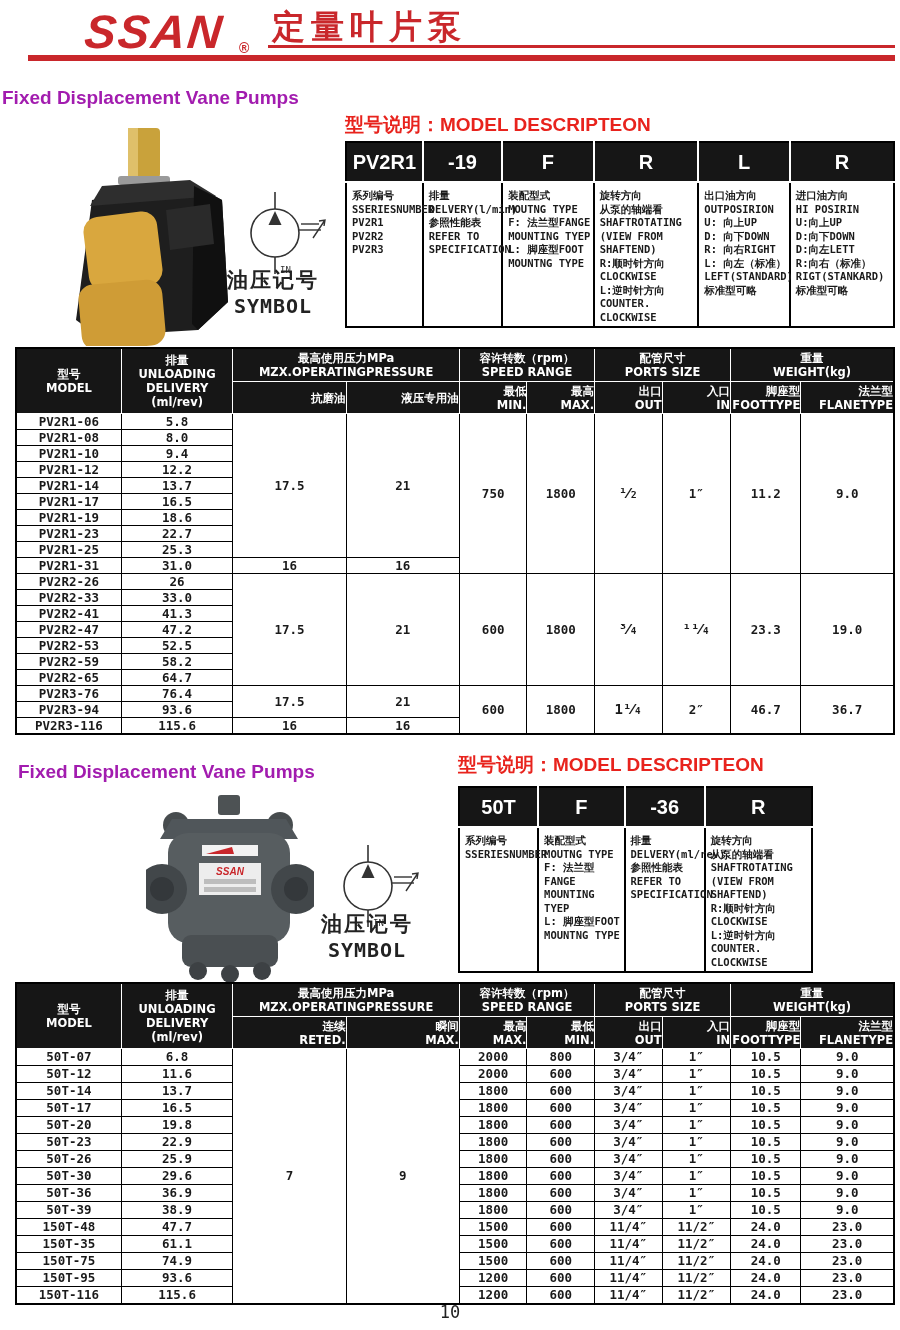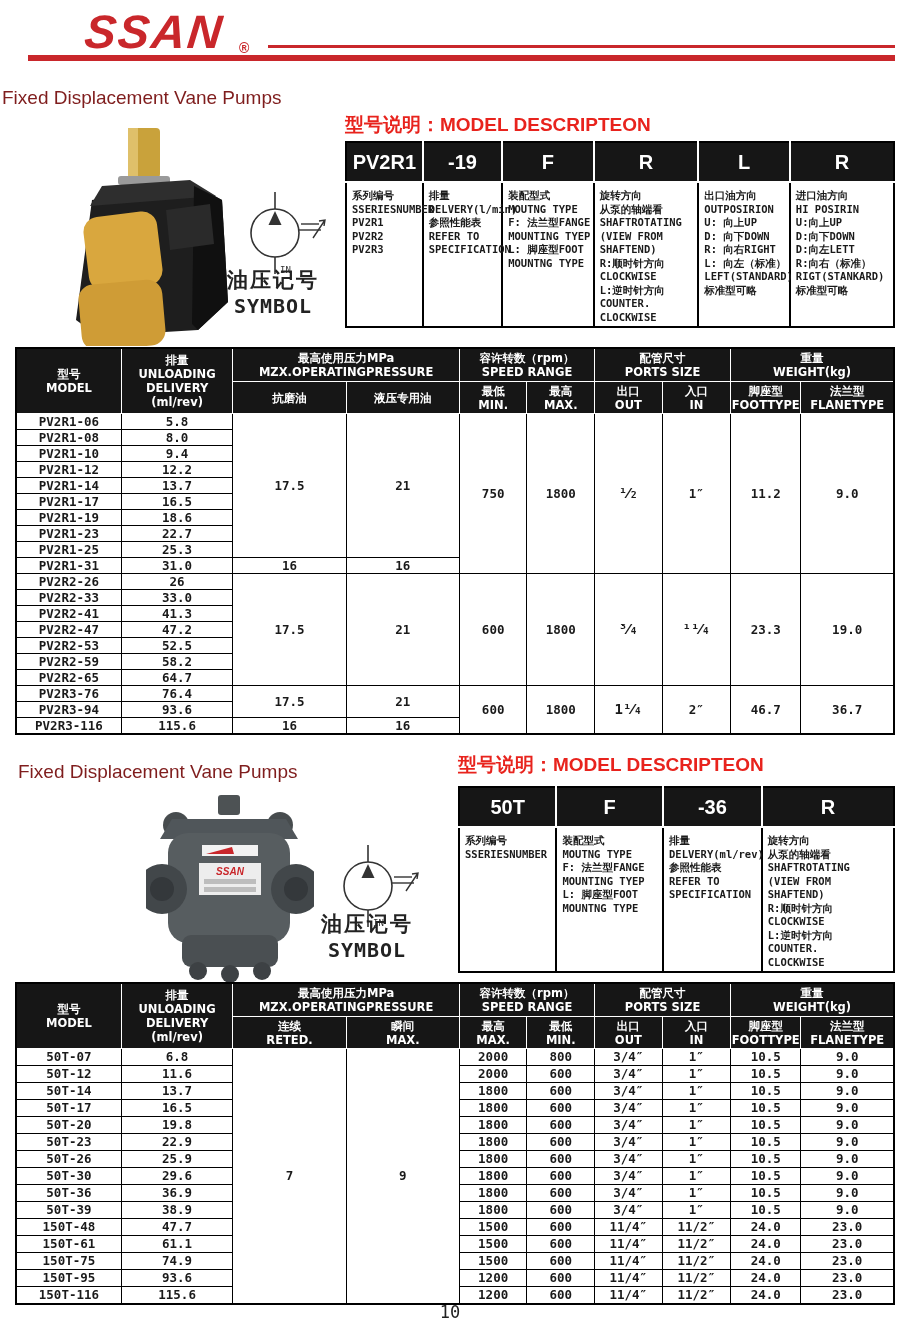--- a/index.html
+++ b/index.html
@@ -8,34 +8,34 @@
 
   
   .logo{position:absolute;left:85px;top:4px;font-size:47px;font-weight:bold;font-style:italic;
         color:#c9272b;letter-spacing:2px;transform:skewX(-6deg);font-family:"Liberation Sans",sans-serif;}
   .reg{position:absolute;left:239px;top:40px;font-size:14px;color:#c9272b;font-weight:bold;}
   .cn-title{position:absolute;left:272px;top:5px;font-size:33px;font-weight:bold;color:#c9272b;letter-spacing:6px;}
   .thin-line{position:absolute;left:268px;top:45px;width:627px;height:3px;background:#c9272b;}
   .thick-line{position:absolute;left:28px;top:55px;width:867px;height:6px;background:#c9272b;}
 
   
-  .sec-title{position:absolute;font-weight:normal;color:#7f1d1d;line-height:23px;}
+  .sec-title{position:absolute;font-weight:bold;color:#a21caf;line-height:23px;}
   #s1-title{left:2px;top:86px;}
   #s2-title{left:18px;top:760px;}
   .sec-title .l1{font-size:19px;}
   .sec-title .l2{font-size:17px;}
 
   .desc-title{position:absolute;font-weight:bold;font-size:19px;color:#e8231d;}
   #desc-title1{left:345px;top:112px;}
   #desc-title2{left:458px;top:752px;}
 
   
   .desc-wrap{position:absolute;}
   #desc1{left:345px;top:141px;width:550px;height:172px;}
-  #desc2{left:458px;top:786px;width:437px;height:179px;}
+  #desc2{left:458px;top:786px;width:355px;height:179px;}
   table.desc-table{border-collapse:collapse;table-layout:fixed;width:100%;height:100%;
         border:2px solid #000;}
   table.desc-table th{background:#161616;color:#fff;font-size:20px;font-weight:bold;
         border:2px solid #fff;border-top:none;height:36px;text-align:center;
         font-family:"Liberation Sans",sans-serif;}
   table.desc-table th:first-child{border-left:none;}
   table.desc-table th:last-child{border-right:none;}
   table.desc-table td{border-left:2px solid #000;vertical-align:top;text-align:left;
         padding:6px 1px 2px 5px;font-size:10.5px;line-height:13.5px;font-weight:bold;
         font-family:"DejaVu Sans Mono","DejaVu Sans",monospace;}
@@ -43,21 +43,21 @@
 
   
   .main-wrap{position:absolute;left:15px;width:880px;}
   #main1{top:347px;}
   #main2{top:982px;}
   table.main-table{border-collapse:collapse;table-layout:fixed;width:100%;border:2px solid #000;}
   table.main-table th{background:#161616;color:#fff;border:1px solid #fff;
         font-size:11.5px;font-weight:bold;padding:1px 0;line-height:14px;text-align:center;
         font-family:"DejaVu Sans","Liberation Sans",sans-serif;}
   table.main-table thead tr:first-child th{height:30px;}
-  table.main-table thead tr:last-child th{height:29px;}
+  table.main-table thead tr:last-child th{height:29px;text-align:right;}
   table.main-table td{border:1px solid #000;text-align:center;padding:0 2px;
         font-size:12.5px;font-weight:bold;line-height:1.05;
         font-family:"DejaVu Sans Mono","DejaVu Sans",monospace;}
   #main1 td{height:15px;}
   #main2 td{height:16px;}
   table.main-table td.frac{font-size:14px;}
 
   
   .art{position:absolute;}
   #pump1{left:46px;top:124px;}
@@ -74,20 +74,21 @@
   .page-num{position:absolute;left:0;right:0;top:1302px;text-align:center;font-size:17px;
         font-family:"DejaVu Sans Mono",monospace;color:#222;}
 </style>
 </head>
 <body>
 
 <div id="page">
 
   <div class="logo">SSAN</div>
   <div class="reg">®</div>
+  <div class="cn-title">定量叶片泵</div>
   <div class="thin-line"></div>
   <div class="thick-line"></div>
 
   <div class="sec-title" id="s1-title">
     <div class="l1">Fixed Displacement Vane Pumps</div>
   </div>
 
   <svg id="pump1" class="art" width="196" height="222" viewBox="0 0 196 222">
     <rect x="82" y="4" width="32" height="50" rx="4" fill="#c9a23b"></rect>
     <rect x="82" y="4" width="10" height="50" fill="#dfc06a"></rect>
@@ -671,21 +672,21 @@
             <td>150T-48</td>
             <td>47.7</td>
             <td>1500</td>
             <td>600</td>
             <td>11/4″</td>
             <td>11/2″</td>
             <td>24.0</td>
             <td>23.0</td>
           </tr>
           <tr>
-            <td>150T-61</td>
+            <td>150T-35</td>
             <td>61.1</td>
             <td>1500</td>
             <td>600</td>
             <td>11/4″</td>
             <td>11/2″</td>
             <td>24.0</td>
             <td>23.0</td>
           </tr>
           <tr>
             <td>150T-75</td>

